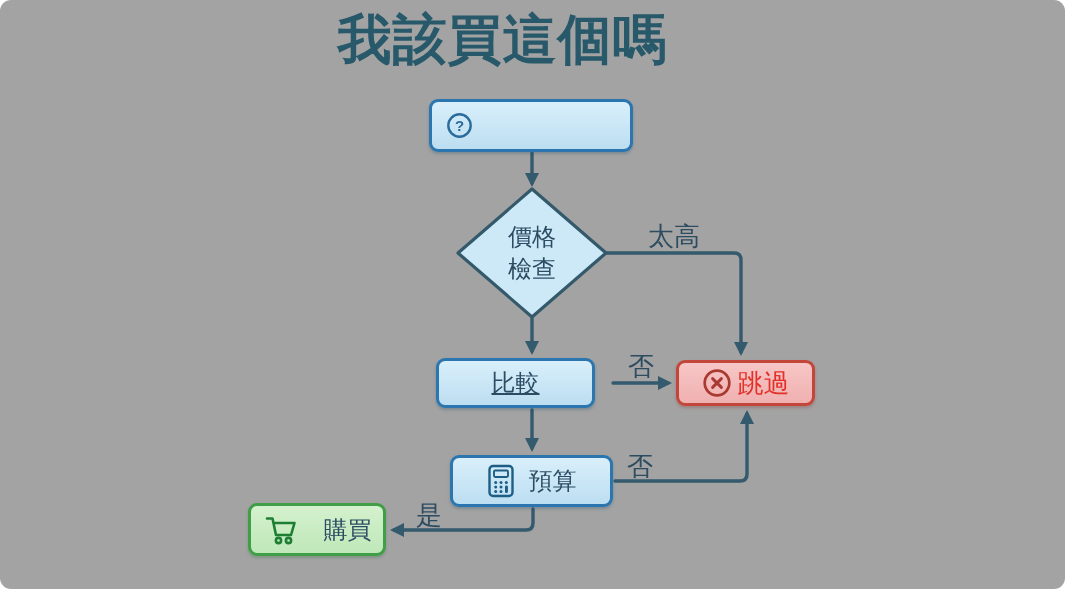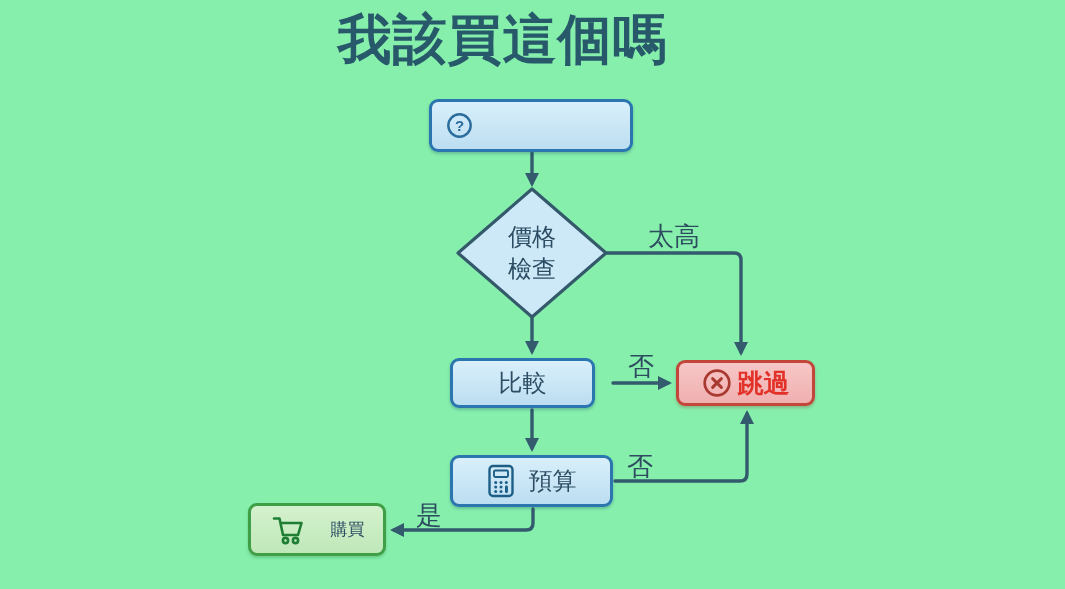--- a/index.html
+++ b/index.html
@@ -1,19 +1,20 @@
 <!DOCTYPE html>
 <html><head>
 <meta charset="utf-8">
 <style>
   html,body { margin:0; padding:0; background:#ffffff; }
   .stage {
-    position:relative; width:1065px; height:589px; background:#86efac;
+    position:relative; width:1065px; height:589px; background:#a3a3a3;
     overflow:hidden;
     font-family:"Liberation Sans","DejaVu Sans",sans-serif;
+    border-radius:11px;
   }
   .title {
     position:absolute; top:4px; left:0; width:100%; margin:0;
     text-align:center; transform:translateX(-30px);
     font-size:54px; font-weight:800; letter-spacing:1px; color:#28596a;
   }
   .wires { position:absolute; left:0; top:0; width:1065px; height:589px; }
 
   .node {
     position:absolute; box-sizing:border-box;
@@ -32,24 +33,24 @@
   }
   .node.red .node-label { color:#e23128; }
   .node.green {
     background:linear-gradient(180deg,#d4f1cd 0%,#bfe8b9 100%);
     border:3px solid #3f9e46;
     box-shadow:0 2px 3px rgba(40,110,50,.28);
   }
 
   #node-needs-check { left:429px; top:99px;  width:204px; height:53px; gap:14px;
                       justify-content:flex-start; padding-left:14px; }
-  #node-compare     { left:450px; top:358px; width:145px; height:50px; }
-  #node-skip        { left:676px; top:360px; width:139px; height:46px; gap:6px; font-size:26px;font-weight:bold; }
+  #node-compare     { left:436px; top:358px; width:159px; height:50px;text-decoration:underline; }
+  #node-skip        { left:676px; top:360px; width:139px; height:46px; gap:6px; font-size:26px; }
   #node-budget      { left:450px; top:455px; width:163px; height:52px; gap:14px; }
-  #node-buy         { left:248px; top:503px; width:138px; height:53px; gap:24px; font-size:17px; }
+  #node-buy         { left:248px; top:503px; width:138px; height:53px; gap:24px; font-size:24px; }
 
   .diamond-label {
     position:absolute; left:532px; top:253px; transform:translate(-50%,-50%);
     text-align:center; font-size:24px; line-height:1.35; color:#2c4c63;
     display:flex; flex-direction:column;
   }
   .edge-label {
     position:absolute; transform:translateX(-50%);
     font-size:26px; color:#2e4c60; white-space:nowrap;
   }

